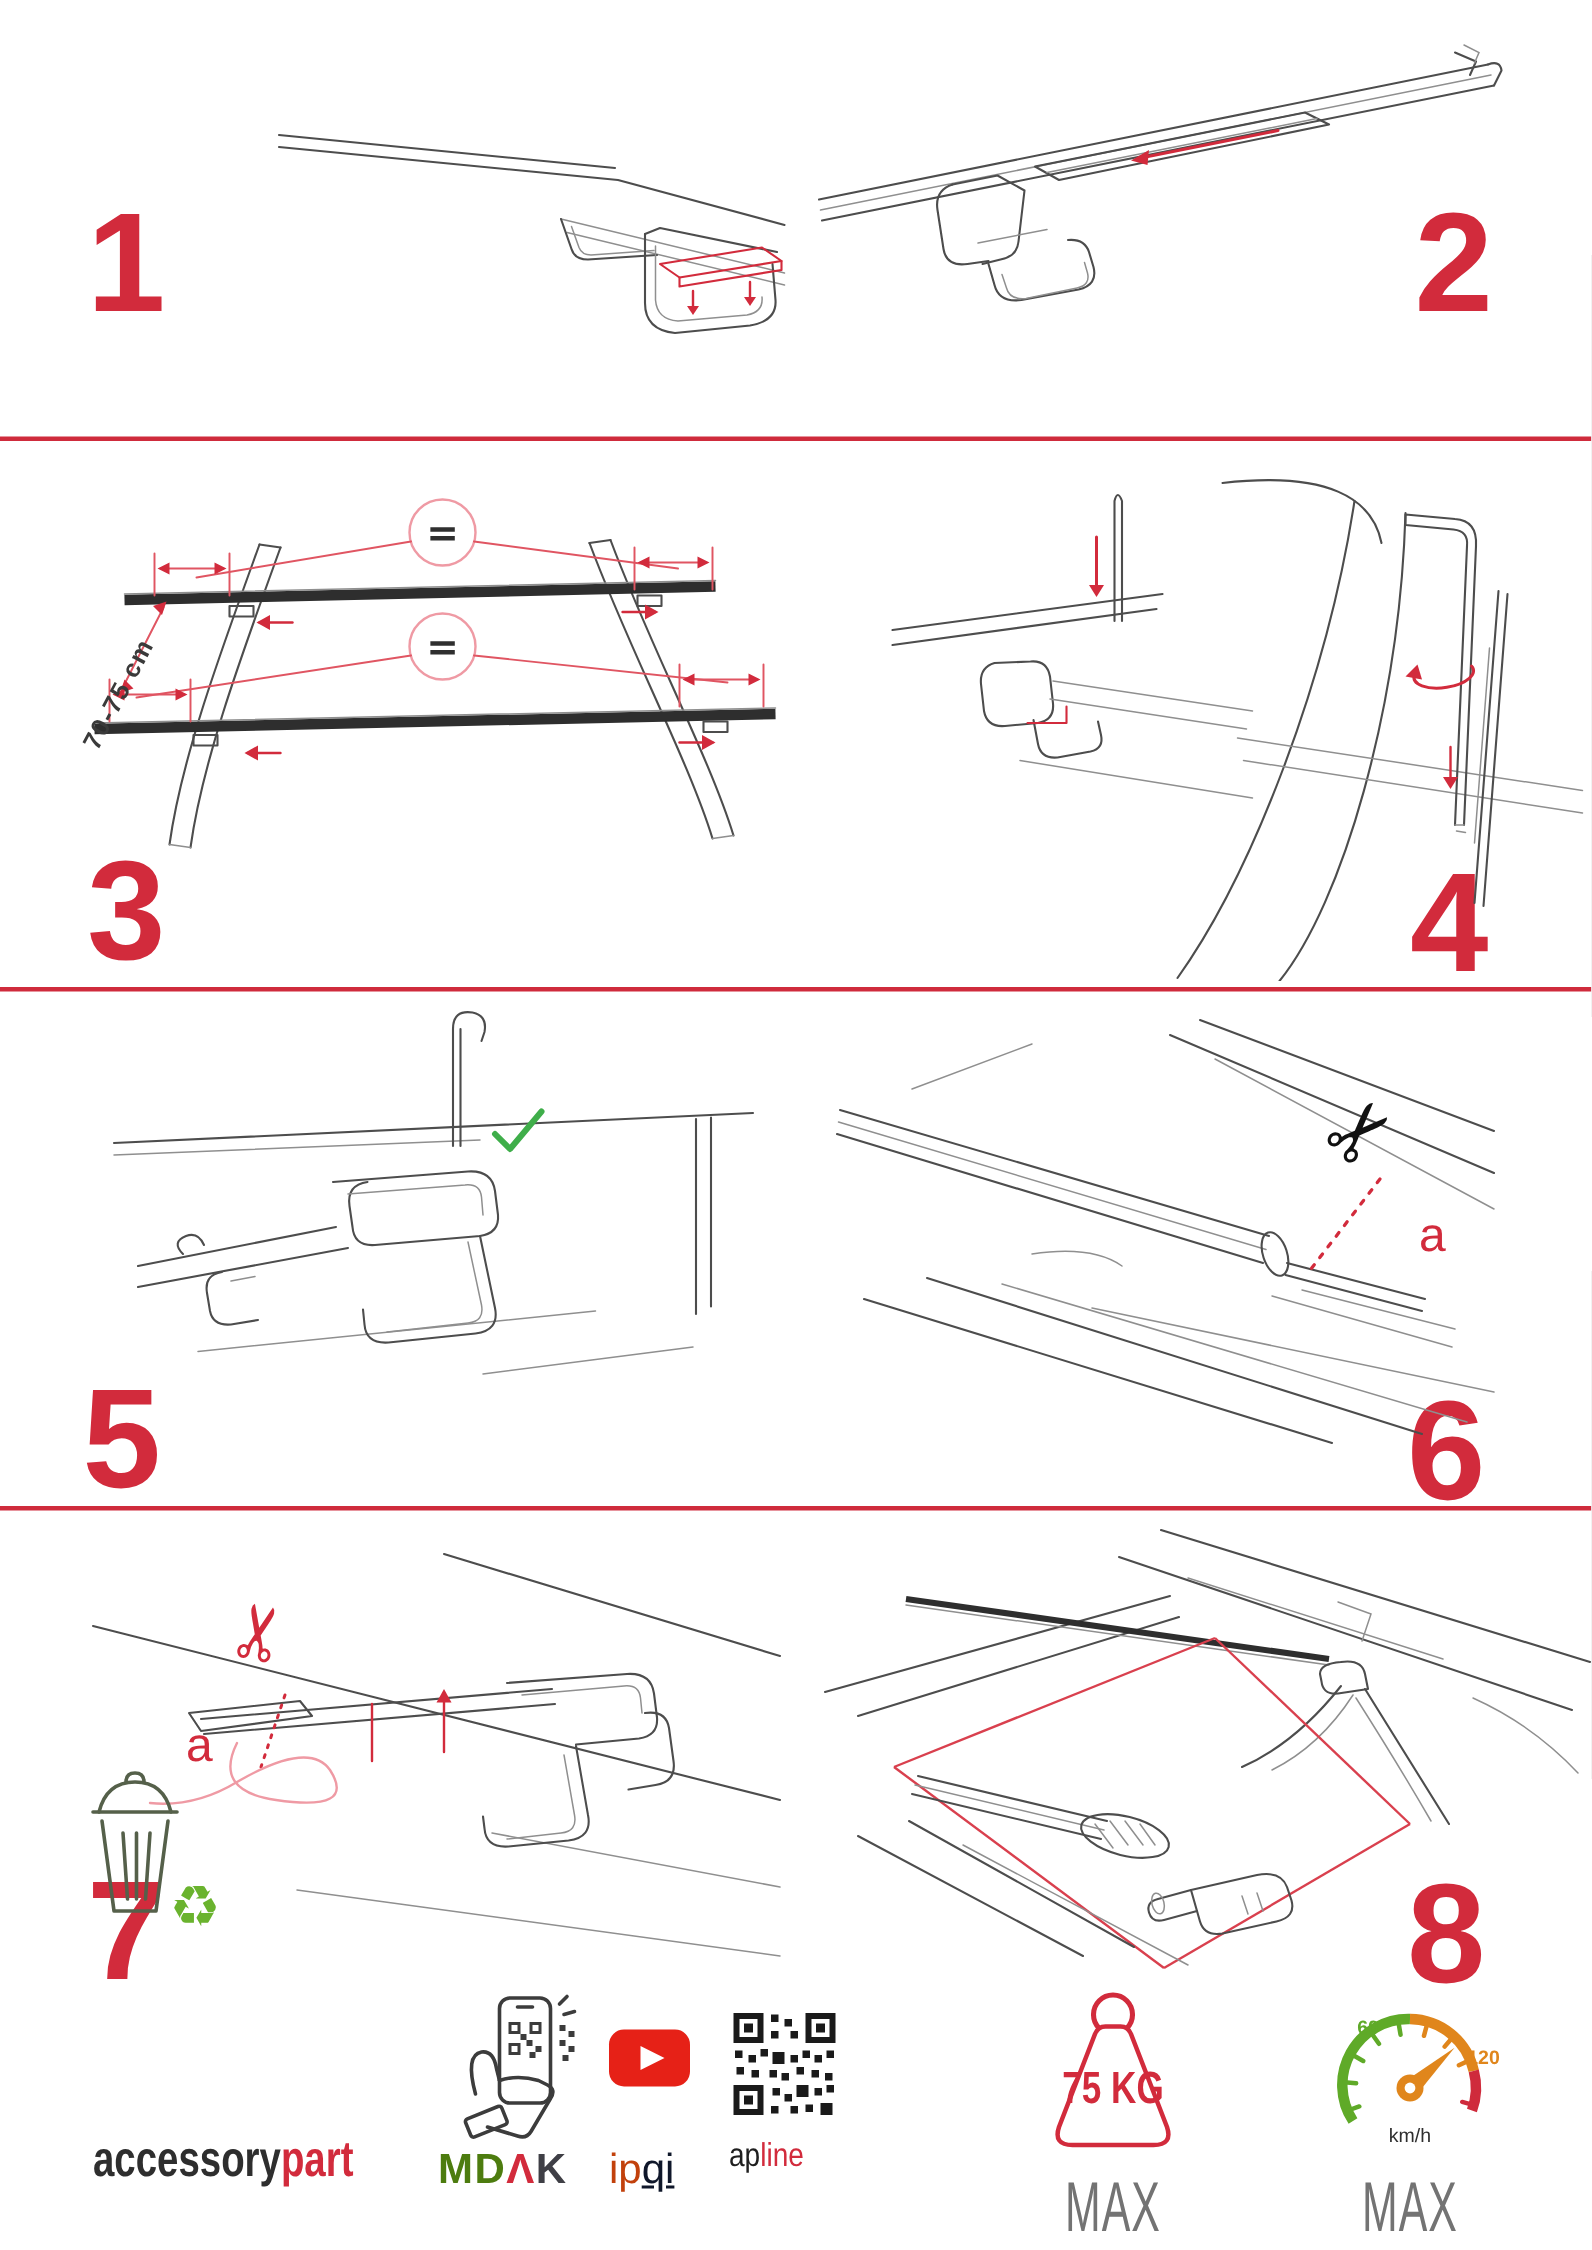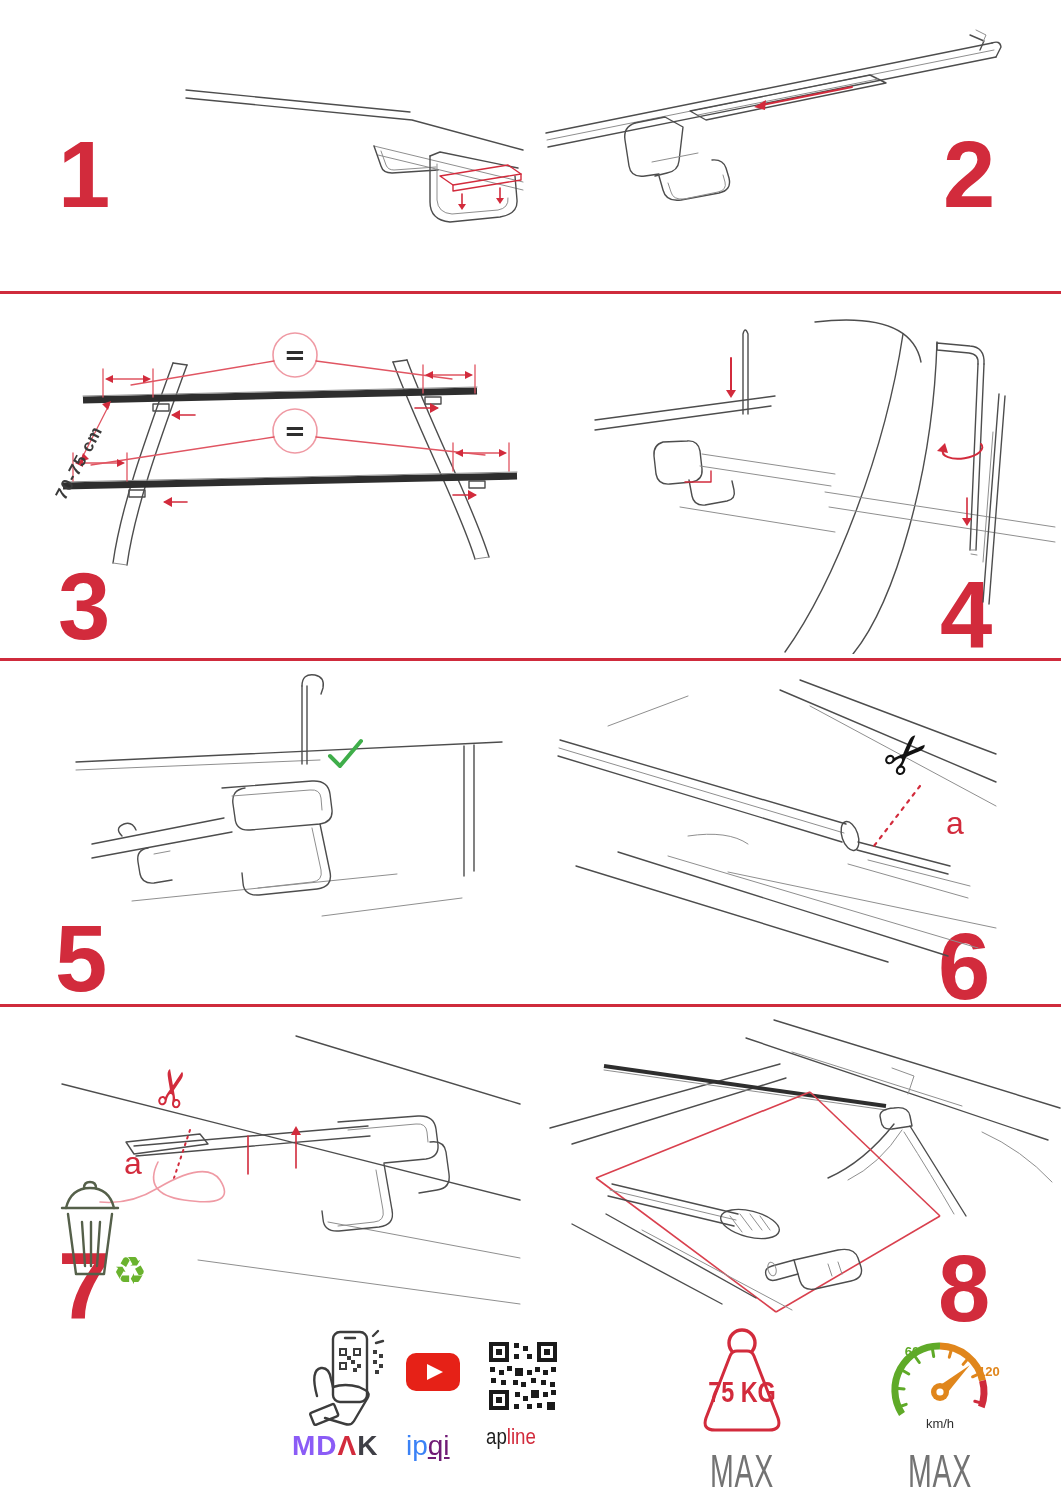--- a/index.html
+++ b/index.html
@@ -293,20 +293,25 @@
       <path class="artl" d="M188,204 l12,16 M198,202 l12,16 M208,202 l12,16 M218,204 l10,14"></path>
       <path class="art" d="M252,248 l44,-10 q16,-3 20,8 l3,9 q3,11 -10,14 l-36,8 q-12,2 -15,-8 z"></path>
       <path class="art" d="M252,248 l-22,6 q-8,2 -6,9 q2,7 10,5 l22,-6"></path>
       <ellipse class="artl" cx="230" cy="257" rx="4" ry="7" transform="rotate(-14 230 257)"></ellipse>
       <path class="artl" d="M286,252 l4,12 M296,250 l4,12"></path>
       <path class="art" d="M30,212 L180,292 M64,202 L214,286"></path>
       <path class="artl" d="M100,218 L250,298"></path>
     </g>
   </svg>
 
+  <div class="logo-row" style="left:62px;top:1420px;">
+    <span class="cond" style="transform:scale(0.8,1.05);font-size:32px;font-weight:700;">
+      <span style="color:#2e2e2e;">accessory</span><span style="color:#d22b3c;">part</span>
+    </span>
+  </div>
 
   <svg class="abs" style="left:303px;top:1326px;" width="95" height="100" viewBox="0 0 95 100">
     <g style="fill:none;stroke:#3c3c3c;stroke-width:2.4;stroke-linecap:round;stroke-linejoin:round;">
       <rect x="30" y="6" width="34" height="70" rx="7"></rect>
       <path d="M42,12 h10"></path>
       <path d="M14,70 q-7,-26 4,-28 q8,-1 10,11 l2,8"></path>
       <path d="M30,61 q12,-4 26,0 l6,3 q6,3 2,9 l-13,22 q-3,5 -9,3 l-20,-6"></path>
       <rect x="8" y="82" width="26" height="13" rx="2" transform="rotate(-22 21 88)"></rect>
       <path d="M70,10 l5,-5 M73,17 l7,-2"></path>
     </g>
@@ -322,29 +327,29 @@
       <rect x="44" y="30" width="4" height="4"></rect>
         <rect x="50" y="42" width="4" height="4"></rect>
       <rect x="70" y="24" width="4" height="4"></rect>
         <rect x="76" y="28" width="4" height="4"></rect>
       <rect x="70" y="34" width="4" height="4"></rect>
         <rect x="76" y="38" width="4" height="4"></rect>
       <rect x="72" y="44" width="4" height="4"></rect>
     </g>
   </svg>
   <div class="logo-row" style="left:292px;top:1430px;font-size:28px;font-weight:700;letter-spacing:1px;">
-    <span style="color:#8b5cf6;">MD</span><span style="color:#d22b3c;">Λ</span><span style="color:#3f3f46;">K</span>
+    <span style="color:#4d7c0f;">MD</span><span style="color:#d22b3c;">Λ</span><span style="color:#3f3f46;">K</span>
   </div>
 
   <svg class="abs" style="left:405px;top:1352px;" width="56" height="40" viewBox="0 0 56 40">
     <rect x="1" y="1" width="54" height="38" rx="10" fill="#e62117"></rect>
     <path d="M22,12 L38,20 L22,28 Z" fill="#ffffff"></path>
   </svg>
   <div class="logo-row" style="left:406px;top:1430px;font-size:28px;">
-    <span style="color:#3b82f6;">ip</span><span style="color:#701a75;text-decoration:underline;">qi</span>
+    <span style="color:#c2410c;">ip</span><span style="color:#0f172a;text-decoration:underline;">qi</span>
   </div>
 
   <svg class="abs" style="left:487px;top:1340px;" width="72" height="72" viewBox="0 0 72 72">
     <g fill="#1a1a1a">
       <rect x="2" y="2" width="20" height="20"></rect>
         <rect x="6" y="6" width="12" height="12" fill="#fff"></rect>
         <rect x="9" y="9" width="6" height="6"></rect>
       <rect x="50" y="2" width="20" height="20"></rect>
         <rect x="54" y="6" width="12" height="12" fill="#fff"></rect>
         <rect x="57" y="9" width="6" height="6"></rect>

